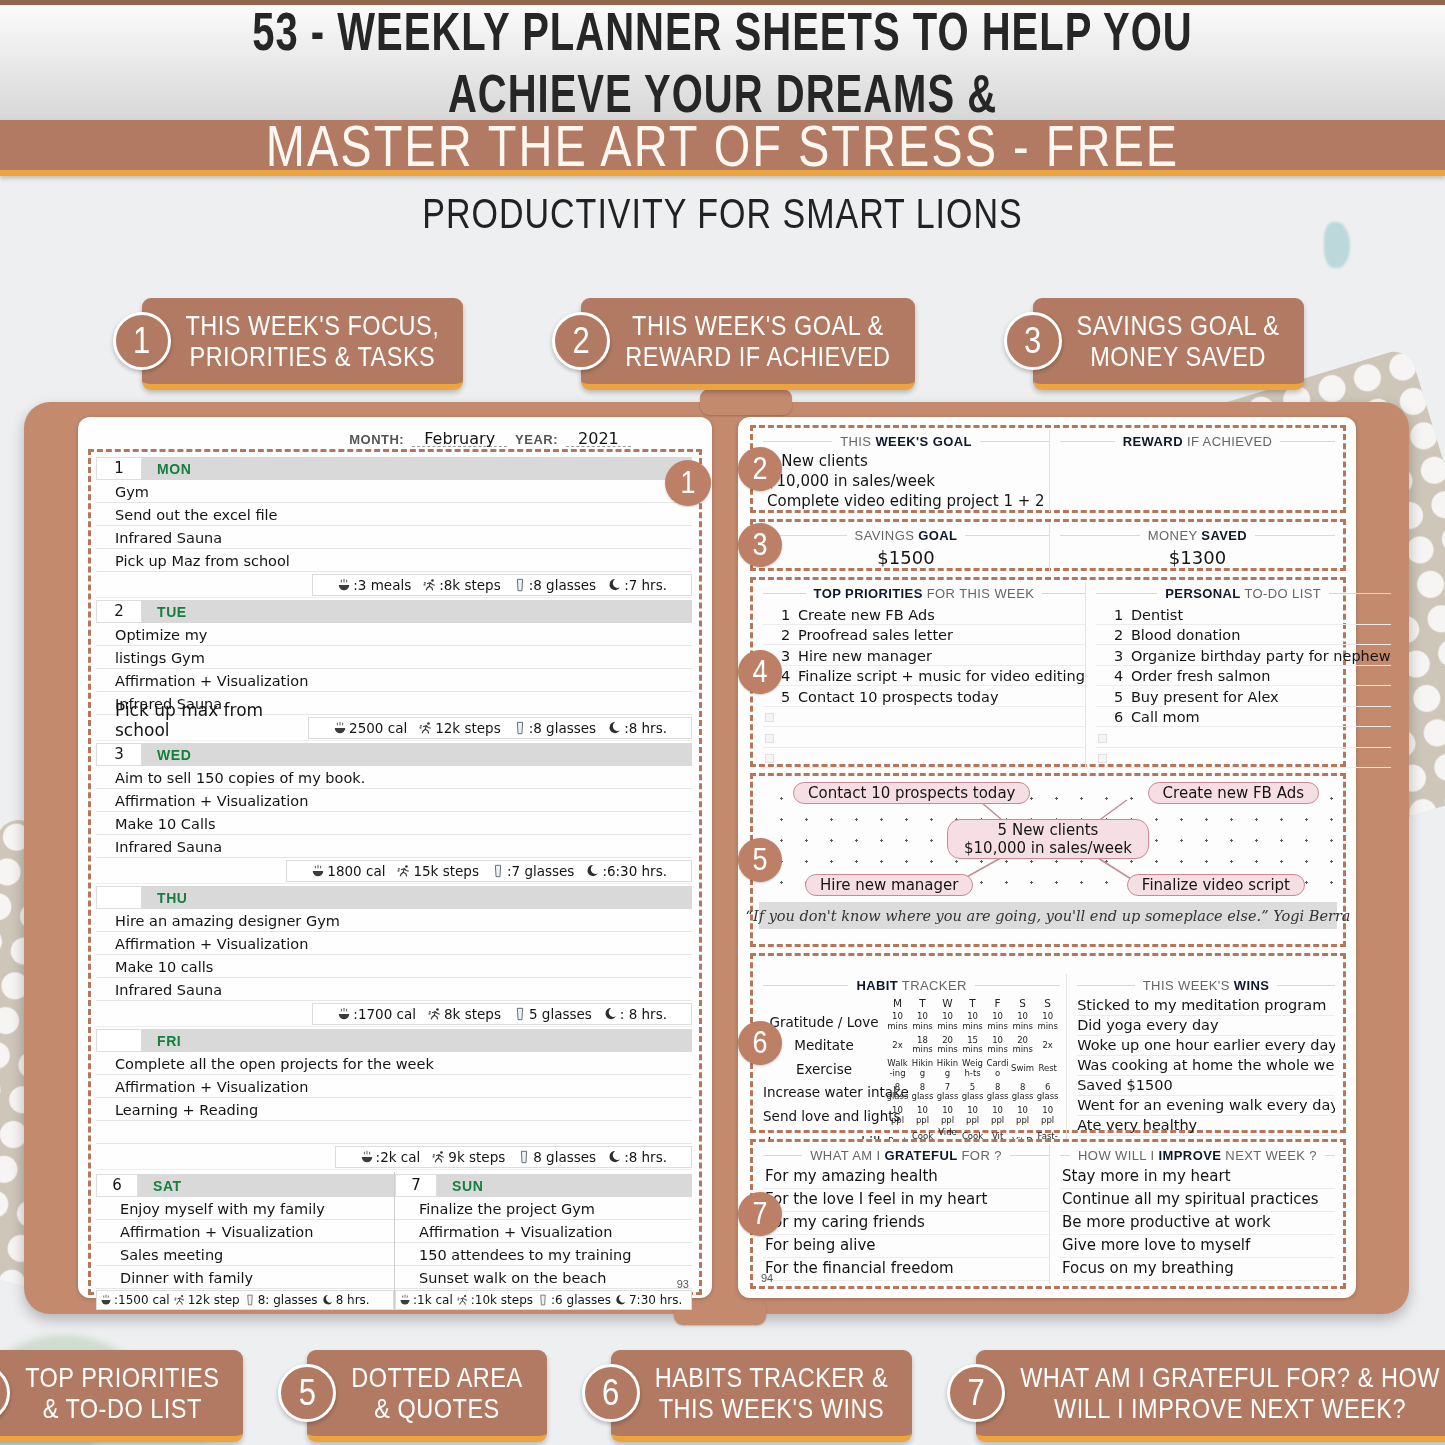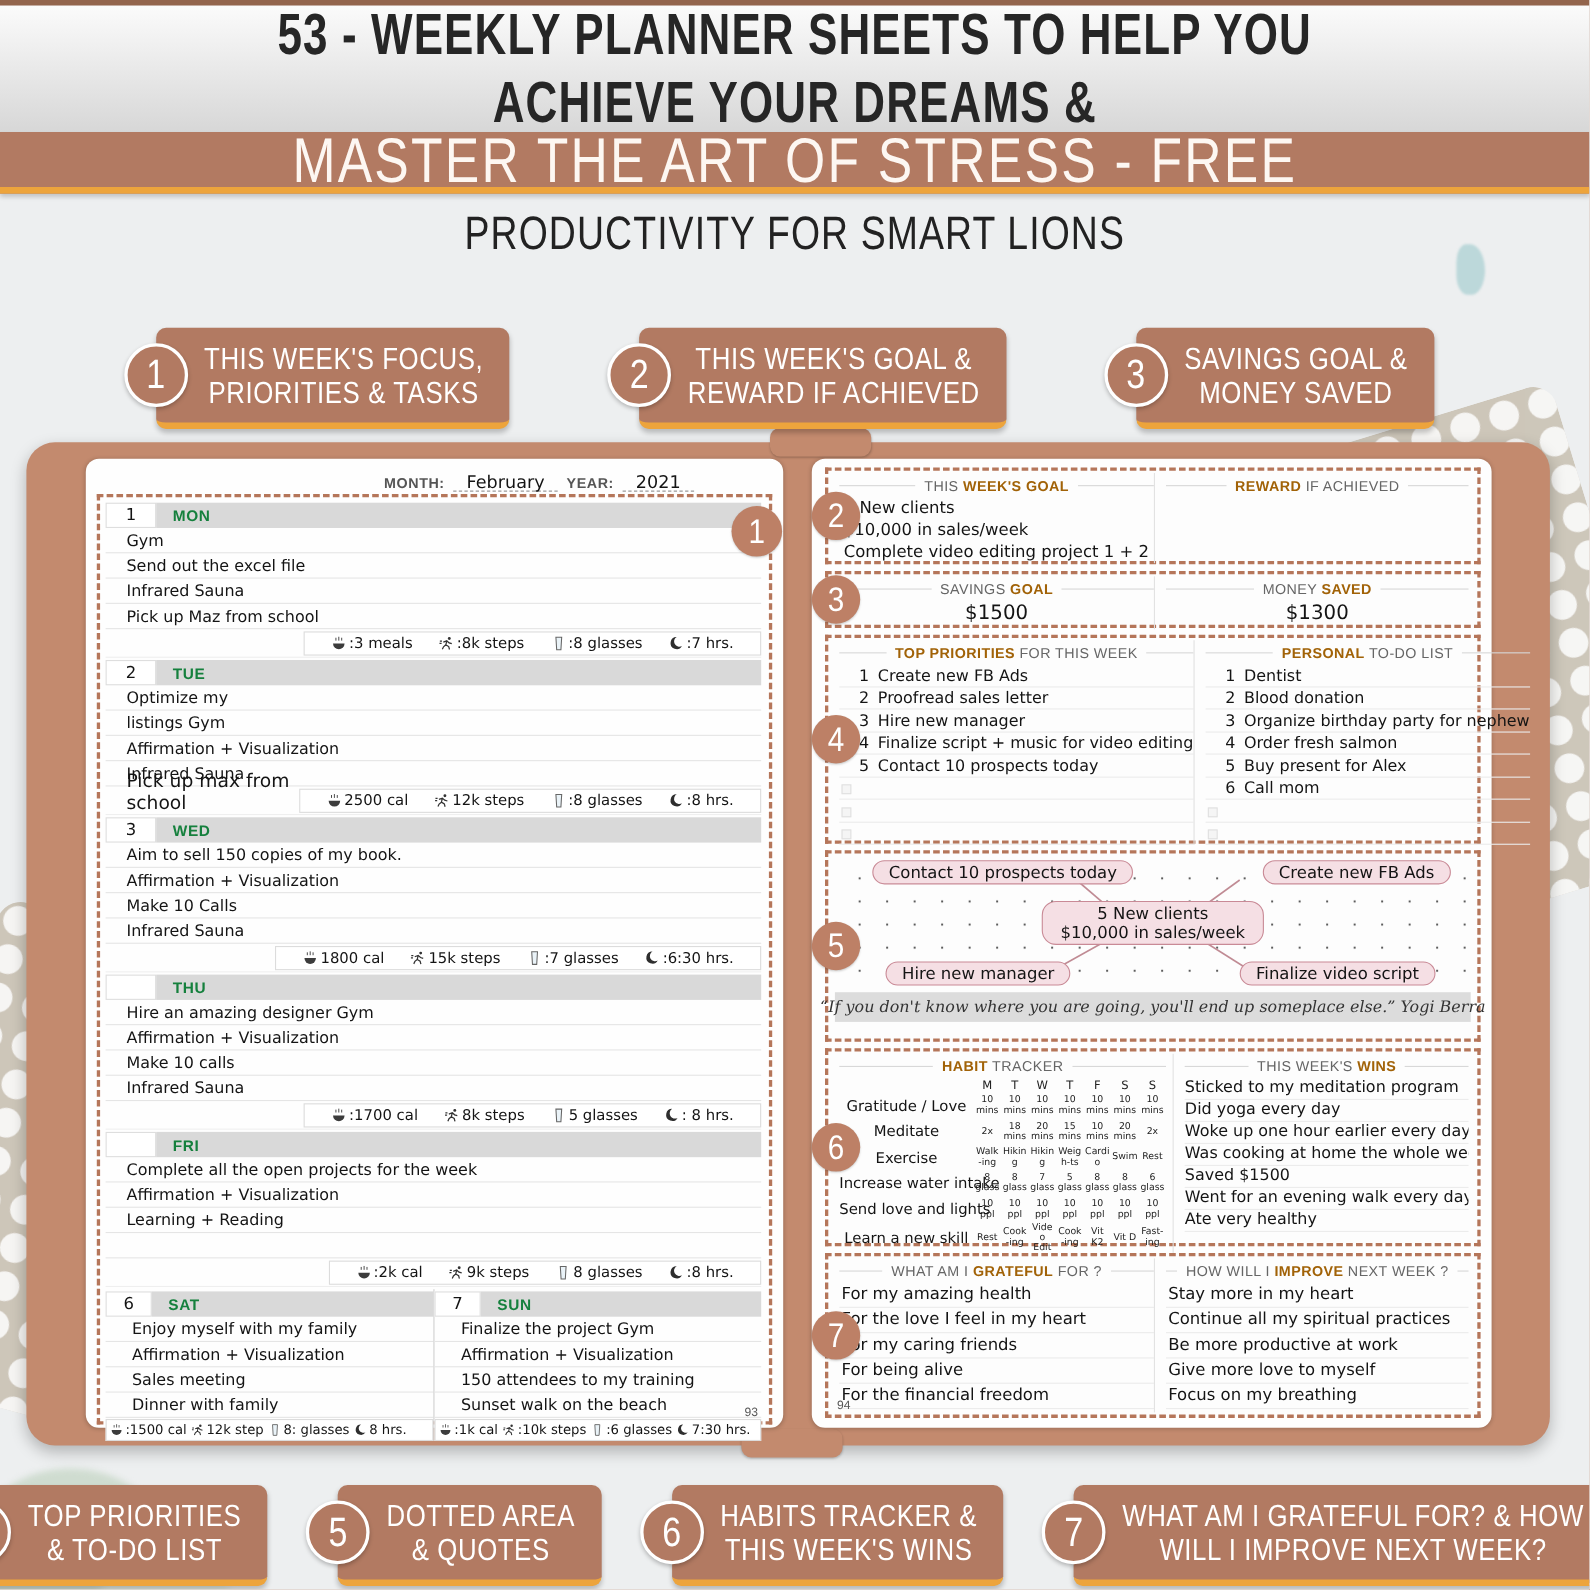--- a/index.html
+++ b/index.html
@@ -55,42 +55,42 @@
   .circle-num{position:absolute;width:46px;height:46px;border-radius:50%;background:var(--circle);display:flex;align-items:center;justify-content:center;z-index:4;box-shadow:0 1px 2px rgba(0,0,0,.2);}
   .circle-num span{color:#fff;font-size:27px;font-weight:500;transform:scaleY(1.15);}
   .circle-left-1{right:-12px;top:8px;}
   .day{position:relative;}
   .day-header{display:flex;height:23px;margin-top:2px;}
   .day-num{width:46px;background:#fff;border:1px solid #dedede;font-size:15px;display:flex;align-items:center;justify-content:center;line-height:1;}
   .day-name{flex:1;background:#d9d9d9;padding-left:15px;font-size:14px;font-weight:600;color:#15803d;letter-spacing:.6px;display:flex;align-items:center;}
   .task{height:23px;border-bottom:1px solid #e5e5e5;font-size:14.5px;padding-left:19px;display:flex;align-items:flex-end;line-height:20px;white-space:nowrap;overflow:hidden;}
   .tracker-row{height:26px;display:flex;align-items:center;border-bottom:1px solid #efefef;}
   .inline-task{flex:1;font-size:17px;padding-left:19px;line-height:20px;align-self:flex-end;}
-  .tracker-box{display:flex;align-items:center;gap:24px;border:1px solid #dcdcdc;background:#fff;padding:2px 24px;font-size:13.5px;white-space:nowrap;}
+  .tracker-box{display:flex;align-items:center;gap:12px;border:1px solid #dcdcdc;background:#fff;padding:2px 24px;font-size:13.5px;white-space:nowrap;}
   .t-seg{display:flex;align-items:center;gap:2px;}
   .t-seg svg{width:14px;height:14px;flex:0 0 auto;}
   .weekend{display:flex;margin-top:2px;}
   .wk-col{width:50%;display:flex;flex-direction:column;}
   .wk-col + .wk-col{border-left:1px solid #cfcfcf;}
   .wk-col .day-num{width:42px;}
   .wk-col .task{padding-left:24px;}
   .wk-col .tracker-box{font-size:12px;gap:4px;padding:2px 3px;margin-top:1px;}
   .wk-col .t-seg svg{width:12px;height:12px;}
   .pageno{position:absolute;font-size:11px;color:#555;}
   .pageno-left{right:10px;bottom:2px;}
   .pageno-right{left:8px;bottom:2px;}
 
   
   .rbox{position:relative;border:3px dashed var(--dash);padding:2px 8px 2px 10px;background:#fdfdfd;}
   .rbox .circle-num{left:-15px;top:50%;transform:translateY(-50%);width:44px;height:44px;}
   .cols2{display:grid;grid-template-columns:1fr 1fr;height:100%;}
   .cols2 > .col + .col{border-left:1px solid #e2e2e2;padding-left:10px;}
   .colhead{display:flex;align-items:center;justify-content:center;gap:8px;height:22px;font-size:13px;color:#666;letter-spacing:.4px;white-space:nowrap;}
   .colhead::before,.colhead::after{content:"";flex:1;height:1px;background:#d8d8d8;min-width:8px;}
-  .colhead b{color:#a16207;font-weight:700;}
+  .colhead b{color:#0f172a;font-weight:700;}
   .box-goal{height:88px;}
   .goal-line{font-size:15px;height:20px;line-height:19px;padding-left:4px;white-space:nowrap;}
   .reward-wrap{display:flex;align-items:center;justify-content:center;height:56px;}
   .reward-text{font-size:15.5px;}
   .box-savings{height:52px;}
   .money-val{text-align:center;font-size:18px;height:26px;line-height:24px;}
   .box-lists{height:190px;}
   .li-row{display:flex;align-items:flex-end;gap:7px;height:20.5px;border-bottom:1px solid #ececec;font-size:14.5px;line-height:18px;padding-left:2px;white-space:nowrap;overflow:hidden;}
   .cb{width:9px;height:9px;border:1px solid #e0e0e0;background:#f5f5f5;margin-bottom:4px;visibility:hidden;flex:0 0 auto;}
   .li-row:has(.li-text:empty) .cb{visibility:visible;}
@@ -697,21 +697,21 @@
           <div class="bubble bubble-bl hand">Hire new manager</div>
           <div class="bubble bubble-br hand">Finalize video script</div>
         </div>
         <div class="quote-bar">“If you don't know where you are going, you'll end up someplace else.” Yogi Berra</div>
       </div>
 
       <div class="rbox box-habits">
         <div class="circle-num">
             <span>6</span>
           </div>
-        <div class="cols2" style="grid-template-columns:53% 47%;">
+        <div class="cols2" style="grid-template-columns:53% 47%;margin-top:16px;">
           <div class="col habits-grid-col">
             <div class="colhead">
                 <span><span></span><b>HABIT</b><span> TRACKER</span></span>
               </div>
             <div class="ht-head">
               <div></div>
               <div style="display:contents">
                 
               <div class="ht-day">M</div><div class="ht-day">T</div><div class="ht-day">W</div><div class="ht-day">T</div><div class="ht-day">F</div><div class="ht-day">S</div><div class="ht-day">S</div></div>
             </div>

